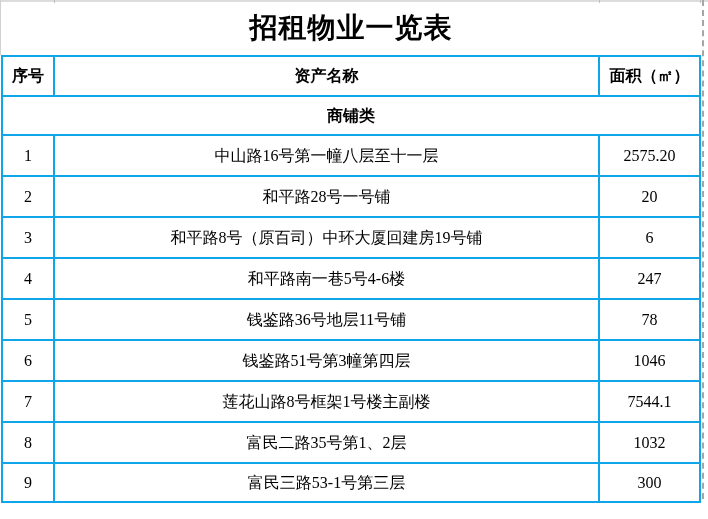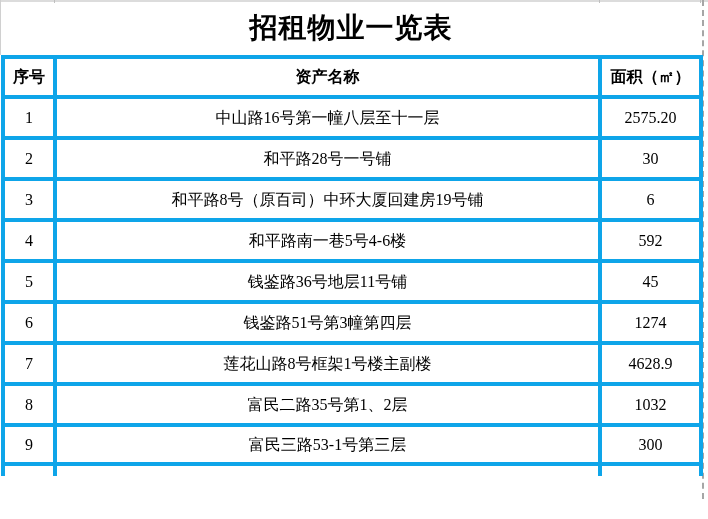--- a/index.html
+++ b/index.html
@@ -22,21 +22,21 @@
   .title{
     position:absolute;left:2px;top:2px;width:698px;height:52px;
     display:flex;align-items:center;justify-content:center;
     font-weight:bold;font-size:28px;letter-spacing:1px;white-space:nowrap;
   }
   table.props{
     position:absolute;left:1px;top:55px;
     border-collapse:collapse;table-layout:fixed;
   }
   table.props td{
-    border:4px solid #0ea5e9;
+    border:2px solid #0ea5e9;
     text-align:center;vertical-align:middle;
     font-size:16px;line-height:1.2;
     padding:0 2px;overflow:hidden;white-space:nowrap;
   }
   .col-seq{width:52px;} .col-name{width:545px;} .col-area{width:101px;}
   tr.r-header{height:40px;} tr.r-header td{font-weight:bold;}
   tr.r-section{height:39px;} tr.r-section td{font-weight:bold;}
   tr.r-data{height:41px;}
   tr.r-data.last{height:39px;}
   tr.r-partial{height:12px;} tr.r-partial td{border-bottom:none;}
@@ -60,55 +60,58 @@
       <col class="col-seq">
         <col class="col-name">
         <col class="col-area">
     </colgroup>
     <tbody>
       <tr class="r-header">
         <td>序号</td>
         <td>资产名称</td>
         <td>面积（㎡）</td>
       </tr>
+      <tr class="r-section">
+        <td colspan="3">商铺类</td>
+      </tr>
 
       <tr class="r-data">
         <td>1</td>
         <td>中山路16号第一幢八层至十一层</td>
         <td>2575.20</td>
       </tr>
       <tr class="r-data">
         <td>2</td>
         <td>和平路28号一号铺</td>
-        <td>30</td>
+        <td>20</td>
       </tr>
       <tr class="r-data">
         <td>3</td>
         <td>和平路8号（原百司）中环大厦回建房19号铺</td>
         <td>6</td>
       </tr>
       <tr class="r-data">
         <td>4</td>
         <td>和平路南一巷5号4-6楼</td>
-        <td>592</td>
+        <td>247</td>
       </tr>
       <tr class="r-data">
         <td>5</td>
         <td>钱鉴路36号地层11号铺</td>
-        <td>45</td>
+        <td>78</td>
       </tr>
       <tr class="r-data">
         <td>6</td>
         <td>钱鉴路51号第3幢第四层</td>
-        <td>1274</td>
+        <td>1046</td>
       </tr>
       <tr class="r-data">
         <td>7</td>
         <td>莲花山路8号框架1号楼主副楼</td>
-        <td>4628.9</td>
+        <td>7544.1</td>
       </tr>
       <tr class="r-data">
         <td>8</td>
         <td>富民二路35号第1、2层</td>
         <td>1032</td>
       </tr>
       <tr class="r-data last">
         <td>9</td>
         <td>富民三路53-1号第三层</td>
         <td>300</td>

